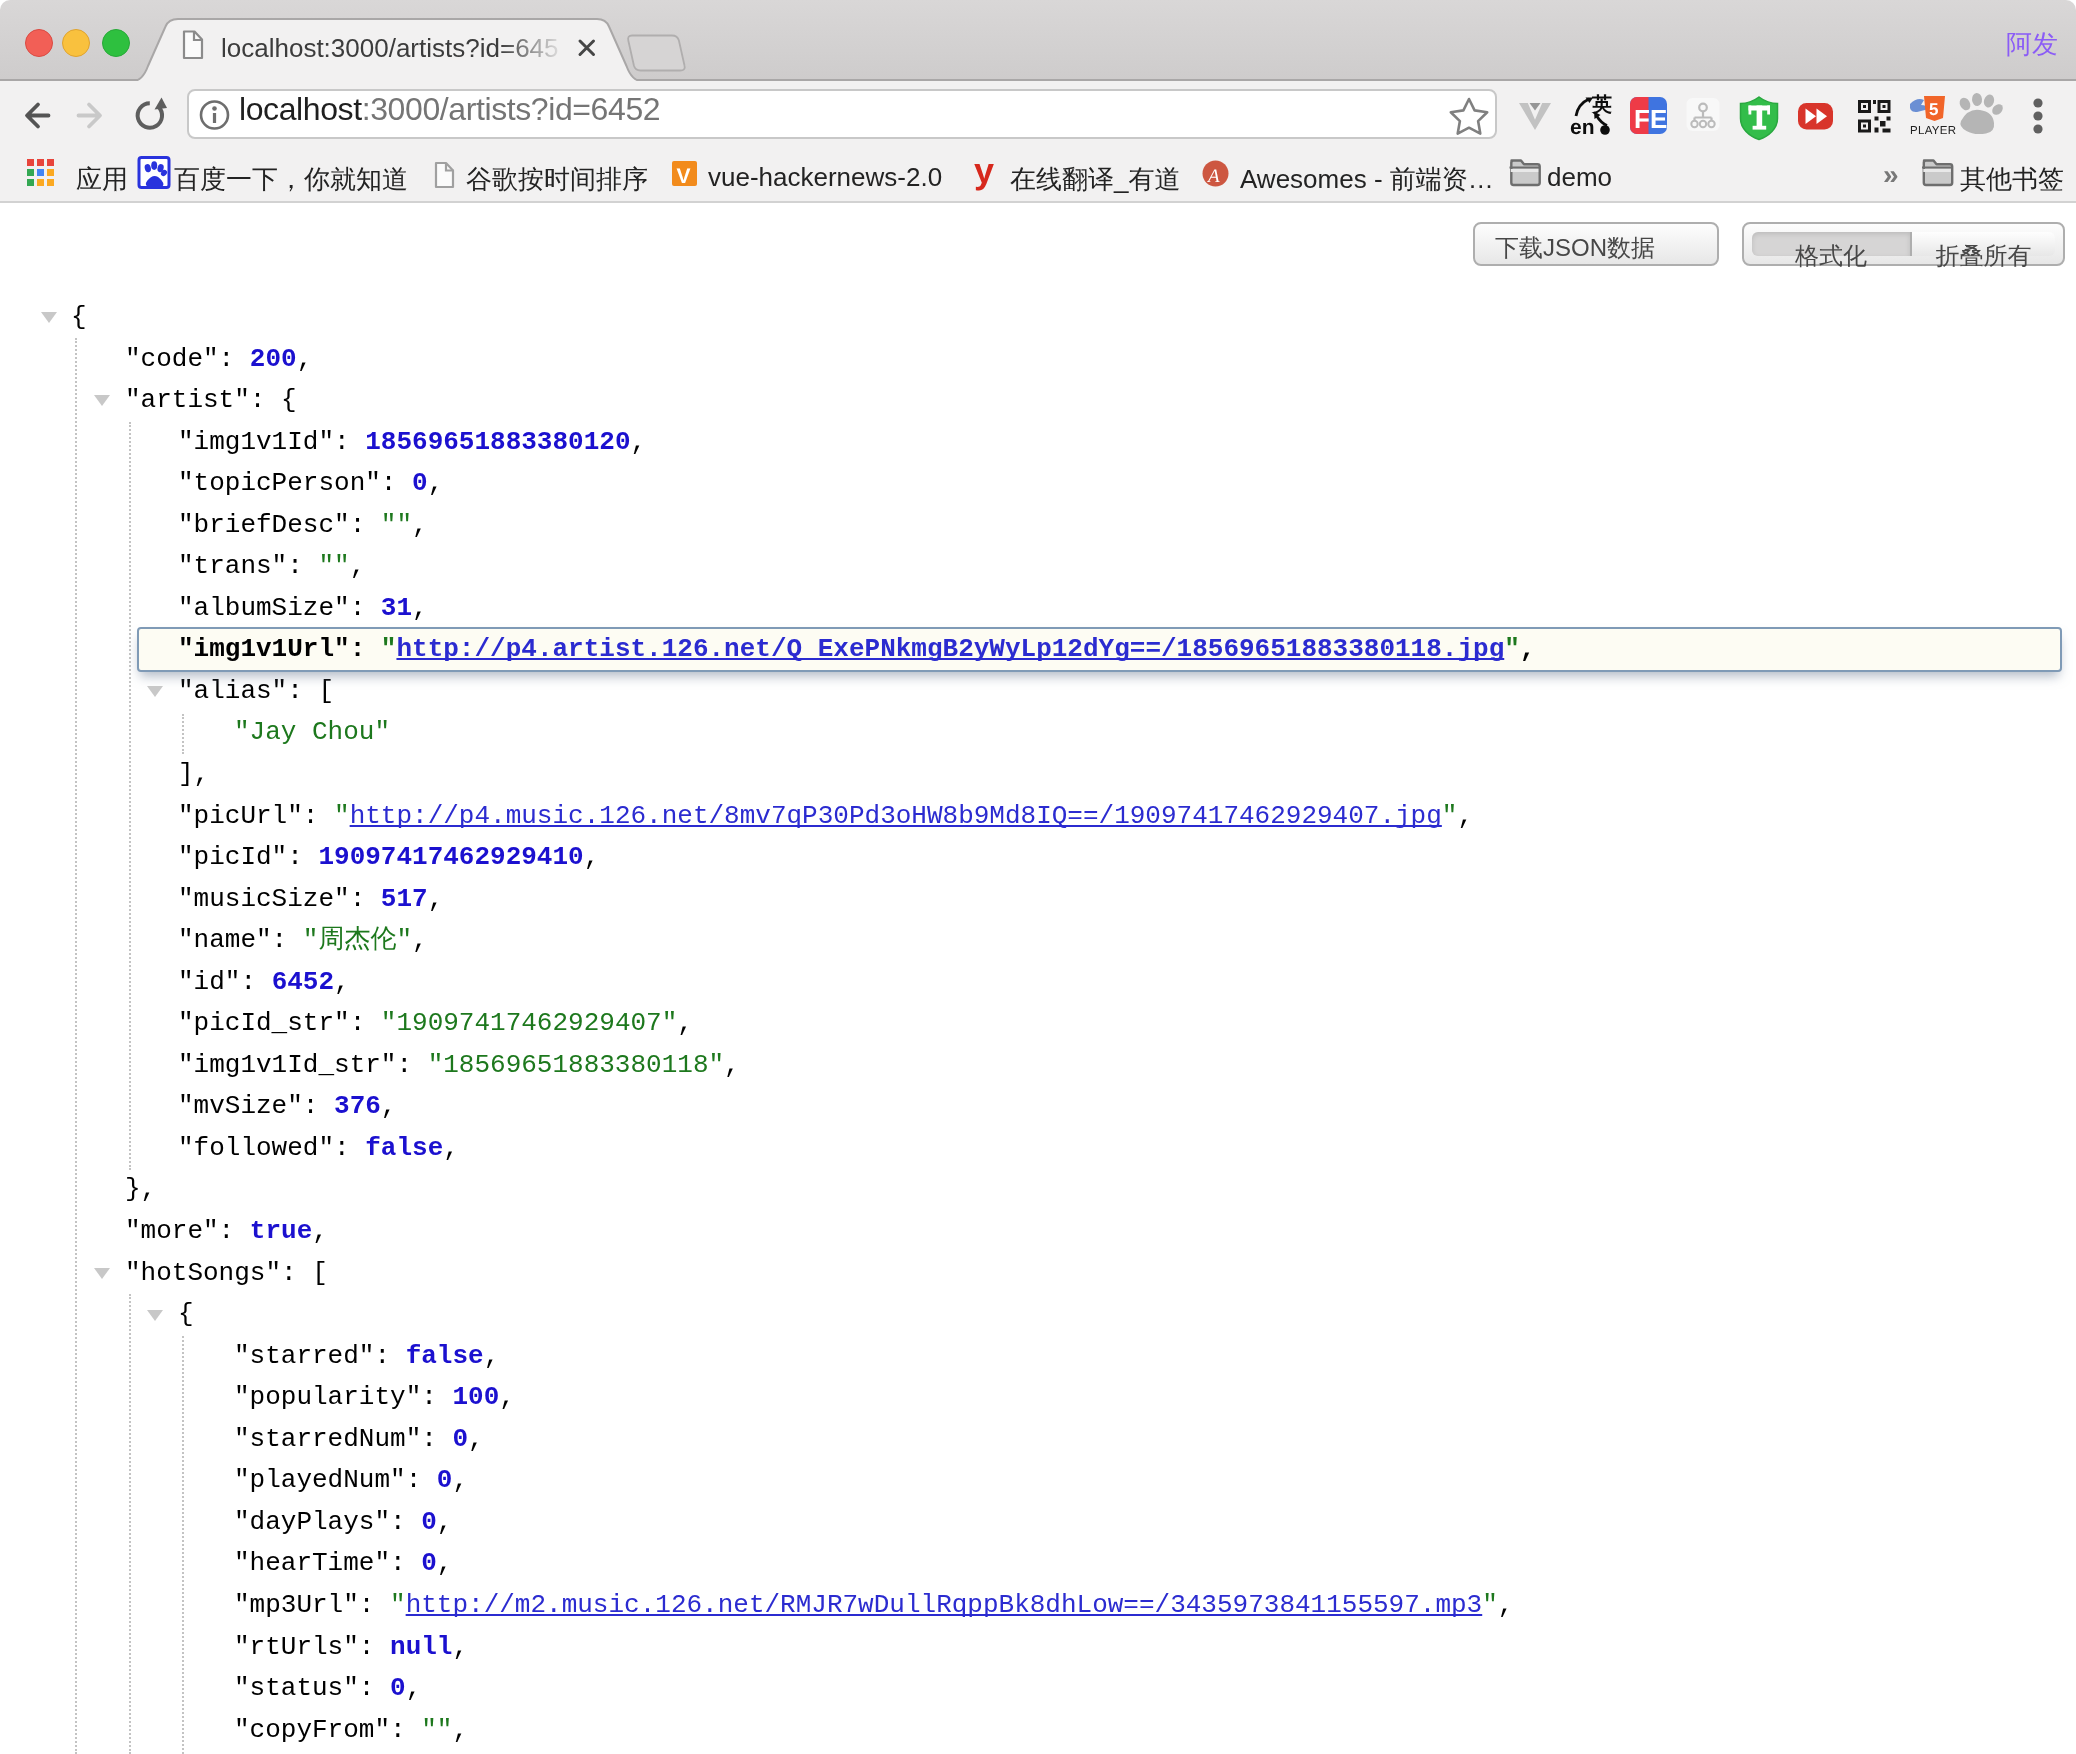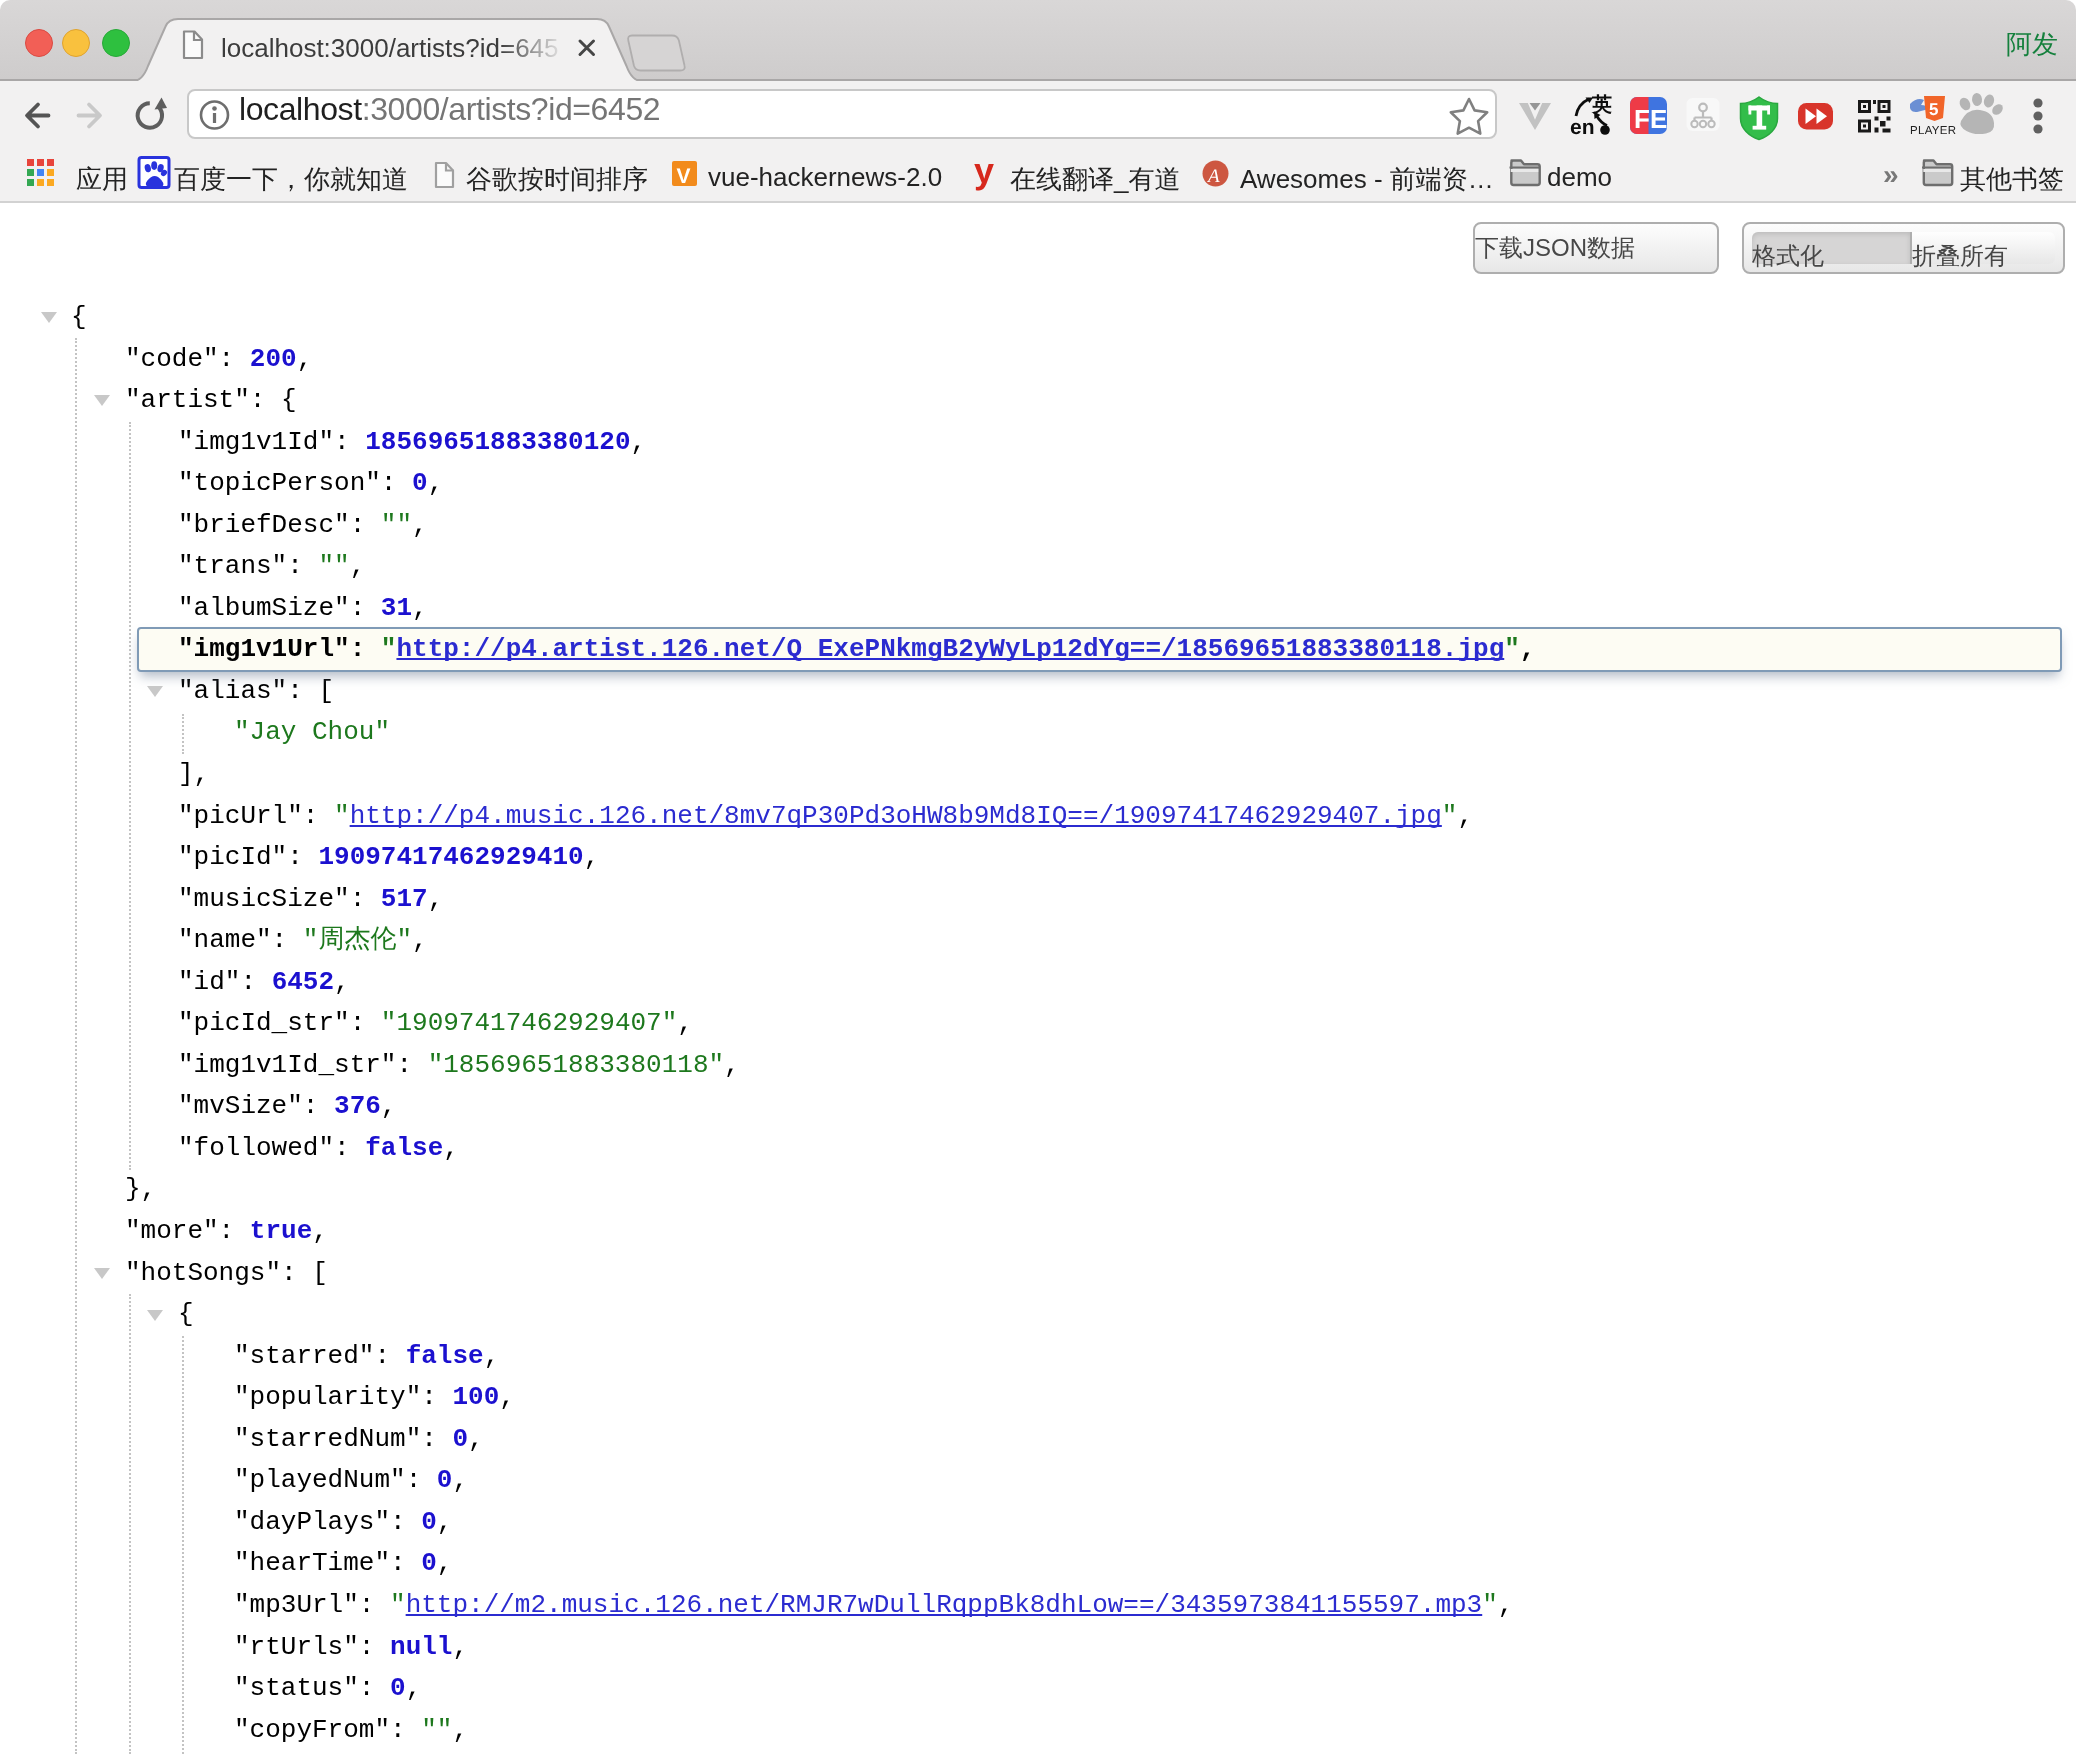--- a/index.html
+++ b/index.html
@@ -5,35 +5,35 @@
 html,body{margin:0;padding:0}
 body{width:2076px;height:1754px;background:#fff;font-family:"Liberation Sans",sans-serif;overflow:hidden;position:relative}
 .abs{position:absolute}
 
 #titlebar{position:absolute;left:0;top:0;width:2076px;height:79px;background:linear-gradient(#d9d7d7,#cecccc);border-radius:10px 10px 0 0}
 #tbline{position:absolute;left:0;top:79px;width:2076px;height:2px;background:#a9a7a7}
 .light{position:absolute;top:29px;width:26px;height:26px;border-radius:50%}
 #lr{left:25px;background:#f25f56;border:1px solid #da4a42}
 #ly{left:62px;background:#f9c13e;border:1px solid #dfa32f}
 #lg{left:102px;background:#2ec03f;border:1px solid #27a937}
-#afa{position:absolute;left:2006px;top:27px;font-size:26px;color:#15803d}
+#afa{position:absolute;left:2006px;top:27px;font-size:26px;color:#8b5cf6}
 
 #tabsvg{position:absolute;left:0;top:0}
 #tabtitle{position:absolute;left:221px;top:33px;font-size:26px;color:#3c3c3c;width:357px;overflow:hidden;white-space:nowrap}
 #tabfade{position:absolute;left:500px;top:24px;width:78px;height:46px;background:linear-gradient(to right,rgba(242,241,241,0),#f2f1f1 85%)}
 
 #bar{position:absolute;left:0;top:81px;width:2076px;height:121px;background:#f2f1f1}
 #barline{position:absolute;left:0;top:201px;width:2076px;height:2px;background:#d2d2d2}
 #omni{position:absolute;left:187px;top:89px;width:1310px;height:50px;background:#fff;border:2px solid #c8c8c8;border-radius:8px;box-sizing:border-box}
 #urltext{position:absolute;left:239px;top:91px;font-size:32px;letter-spacing:-0.4px;color:#1f1f1f;white-space:pre}
 #urltext .g{color:#757575}
 
 .bk{position:absolute;top:162px;font-size:26px;color:#232323;white-space:nowrap}
 
-.pbtn{position:absolute;top:222px;height:52px;box-sizing:border-box;border:2px solid #aeaeae;border-radius:8px;background:linear-gradient(#fdfdfd,#e7e7e7);color:#474747;font-size:24px;line-height:48px}
+.pbtn{position:absolute;top:222px;height:44px;box-sizing:border-box;border:2px solid #aeaeae;border-radius:8px;background:linear-gradient(#fdfdfd,#e7e7e7);color:#474747;font-size:24px;text-align:center;line-height:48px}
 #btndl{left:1473px;width:246px;padding-right:42px;box-sizing:border-box}
 #btngrp{left:1742px;width:323px;display:flex;padding:8px}
 #btngrp .seg1{width:158px;background:#d6d5d5;border-right:2px solid #aeaeae;border-radius:6px 0 0 6px;box-shadow:inset 0 2px 5px rgba(0,0,0,0.12)}
 #btngrp .seg2{flex:1;border-radius:0 6px 6px 0;background:linear-gradient(#fefefe,#e7e7e7)}
 
 #json{position:absolute;left:0;top:297px;width:2076px;font-family:"Liberation Mono",monospace;font-size:26px}
 .r{height:41.55px;line-height:41.55px;white-space:pre}
 .l0{padding-left:71px}.l1{padding-left:125px}.l2{padding-left:178px}.l3{padding-left:234px}
 .n{color:#1b10cf;font-weight:bold}
 .s{color:#1d781d}

